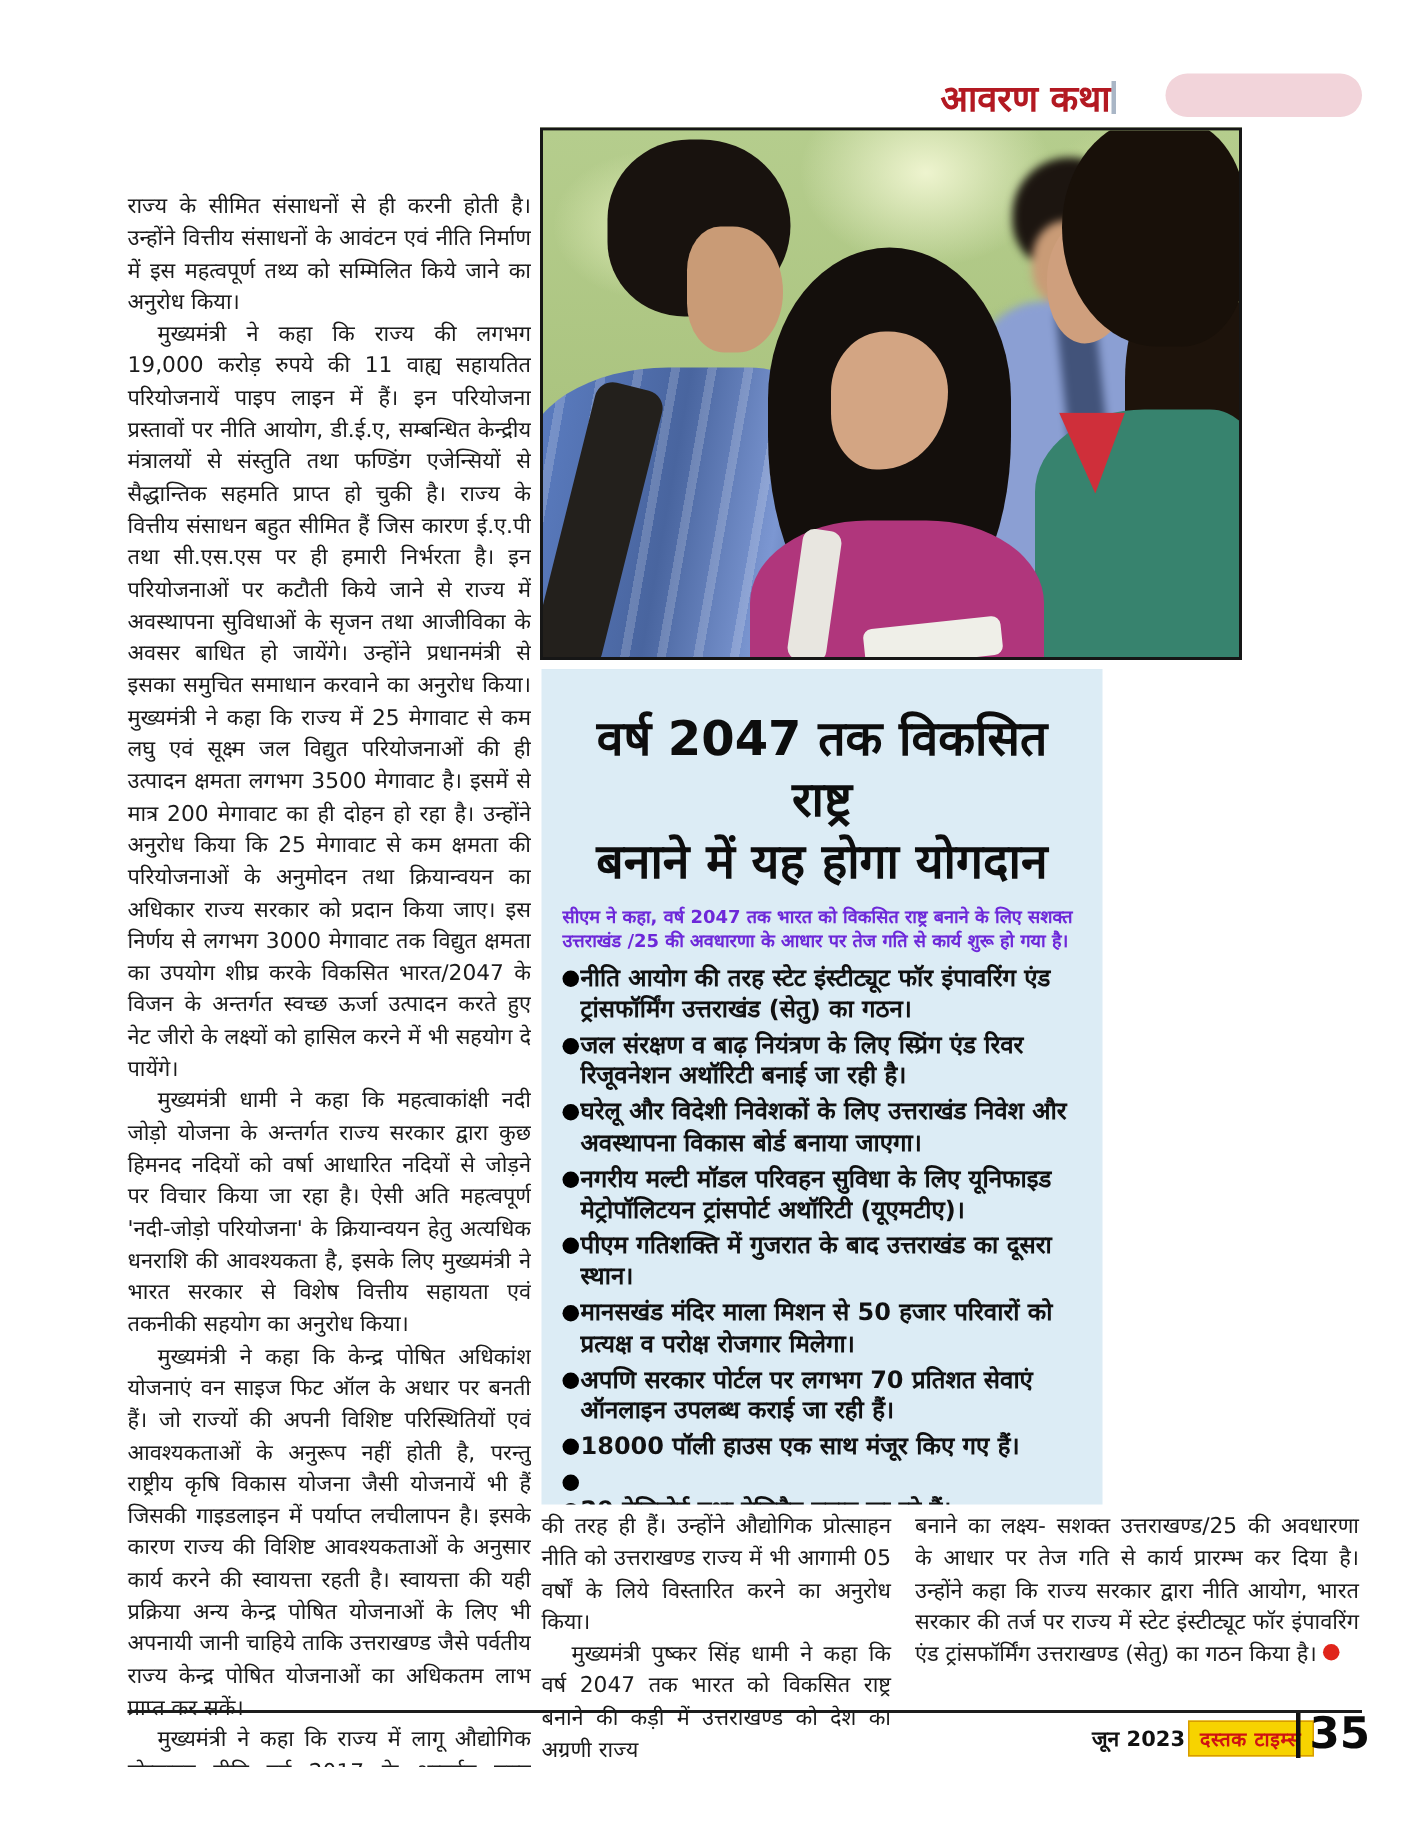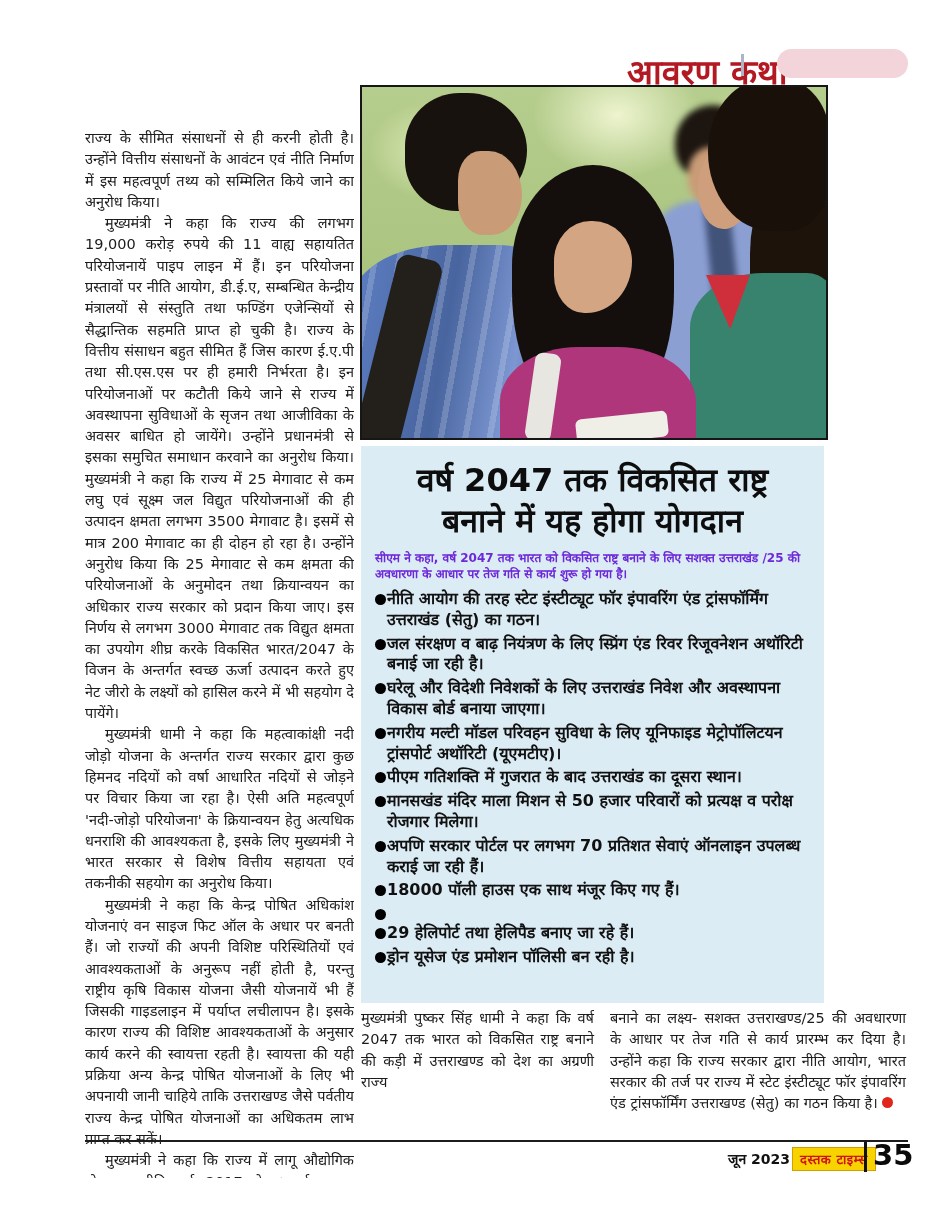--- a/index.html
+++ b/index.html
@@ -1,21 +1,21 @@
 <!DOCTYPE html>
 <html lang="hi"><head>
 <meta charset="utf-8">
 <style>
   html,body{margin:0;padding:0;background:#ffffff;}
   .page{
     position:relative;width:945px;height:1223px;background:#ffffff;overflow:hidden;
     font-family:"DejaVu Sans","Liberation Sans",sans-serif;color:#1b1b1b;
   }
   
-  .section-title{position:absolute;left:627px;top:48px;font-size:34px;font-weight:bold;color:#b31922;}
+  .section-title{position:absolute;left:627px;top:48px;font-size:24px;font-weight:bold;color:#b31922;}
   .hdr-sep{position:absolute;left:741px;top:54px;width:3px;height:22px;background:#a9b6c6;}
   .masthead-capsule{position:absolute;left:777px;top:49px;width:131px;height:29px;border-radius:15px;background:#f2d4da;}
   
   .col{position:absolute;text-align:justify;font-size:14.5px;line-height:21.3px;}
   .col-left{left:85px;top:84px;width:269px;height:1050px;overflow:hidden;margin-top:44px;}
   .col p{margin:0;}
   .col p + p{text-indent:20px;}
   .col-mid{left:361px;top:1008px;width:233px;}
   .col-right{left:610px;top:1008px;width:296px;}
   .end-dot{display:inline-block;width:11px;height:11px;border-radius:50%;background:#e0251b;margin-left:4px;vertical-align:baseline;}
@@ -49,22 +49,22 @@
   .p-back .body{left:0;top:96px;width:132px;height:214px;background:#8b9fd3;border-radius:35% 35% 0 0/45px 45px 0 0;}
   .p-back .strap{left:62px;top:102px;width:26px;height:160px;background:#42537a;transform:rotate(-6deg);}
   .p-right{left:328px;top:0;width:140px;height:351px;}
   .p-right .hairtop{left:18px;top:-8px;width:122px;height:152px;background:#181009;border-radius:55% 45% 40% 60%;}
   .p-right .hairlong{left:60px;top:88px;width:88px;height:262px;background:#1d130b;border-radius:45% 55% 30% 50%/30% 30% 40% 40%;}
   .p-right .face{left:8px;top:56px;width:56px;height:86px;background:#cf9f7d;border-radius:60% 40% 55% 45%/50% 42% 55% 45%;}
   .p-right .body{left:0;top:186px;width:146px;height:168px;background:#37836e;border-radius:50% 20% 0 0/55px 30px 0 0;}
   .p-right .vneck{left:16px;top:188px;width:44px;height:54px;background:#cf2f3a;clip-path:polygon(0 0,100% 0,55% 100%);}
   .ph-notebook{left:214px;top:328px;width:92px;height:26px;background:#efefe8;border-radius:6px;transform:rotate(-6deg);}
   
-  .hbox{position:absolute;left:361px;top:446px;width:463px;height:557px;background:#dcecf5;
-    padding:12px 14px 10px 14px;box-sizing:border-box;overflow:hidden;}
+  .hbox{position:absolute;left:361px;top:446px;width:374px;height:557px;background:#dcecf5;
+    padding:24px 14px 10px 14px;box-sizing:border-box;overflow:hidden;}
   .hbox h1{margin:2px 0 8px 0;text-align:center;font-size:32px;line-height:1.28;font-weight:bold;color:#0d0d0d;}
   .hbox h1 span{display:block;}
   .hl-intro{margin:0 0 6px 0;font-size:12px;line-height:1.38;font-weight:600;color:#6d28d9;}
   .hbox ul{list-style:none;margin:0;padding:0;}
   .hbox li{display:flex;gap:1px;margin-bottom:3px;font-size:16px;line-height:1.3;font-weight:600;color:#111;}
   .dot{flex:none;width:11px;height:11px;border-radius:50%;background:#000;margin-top:5px;}
   
   .foot-rule{position:absolute;left:85px;top:1140px;width:823px;height:2px;background:#1c1c1c;}
   .foot-date{position:absolute;left:728px;top:1149px;font-size:14px;font-weight:bold;color:#111;}
   .foot-logo{position:absolute;left:792px;top:1147px;background:#f7d300;color:#cf1212;
@@ -180,20 +180,21 @@
 
         <li>
           <span class="dot"></span>
           <span>ड्रोन यूसेज एंड प्रमोशन पॉलिसी बन रही है।</span>
         </li>
       </ul>
   </section>
 
   <section class="col col-mid">
 
+  <p class="body-par">की तरह ही हैं। उन्होंने औद्योगिक प्रोत्साहन नीति को उत्तराखण्ड राज्य में भी आगामी 05 वर्षों के लिये विस्तारित करने का अनुरोध किया।</p>
       <p class="body-par">मुख्यमंत्री पुष्कर सिंह धामी ने कहा कि वर्ष 2047 तक भारत को विकसित राष्ट्र बनाने की कड़ी में उत्तराखण्ड को देश का अग्रणी राज्य</p>
     </section>
 
   <section class="col col-right">
     <p class="body-par"><span>बनाने का लक्ष्य- सशक्त उत्तराखण्ड/25 की अवधारणा के आधार पर तेज गति से कार्य प्रारम्भ कर दिया है। उन्होंने कहा कि राज्य सरकार द्वारा नीति आयोग, भारत सरकार की तर्ज पर राज्य में स्टेट इंस्टीट्यूट फॉर इंपावरिंग एंड ट्रांसफॉर्मिंग उत्तराखण्ड (सेतु) का गठन किया है।</span><span class="end-dot"></span></p>
   </section>
 
   <div class="foot-rule"></div>
   <div class="foot-date">जून 2023</div>
   <div class="foot-logo">दस्तक टाइम्स</div>

